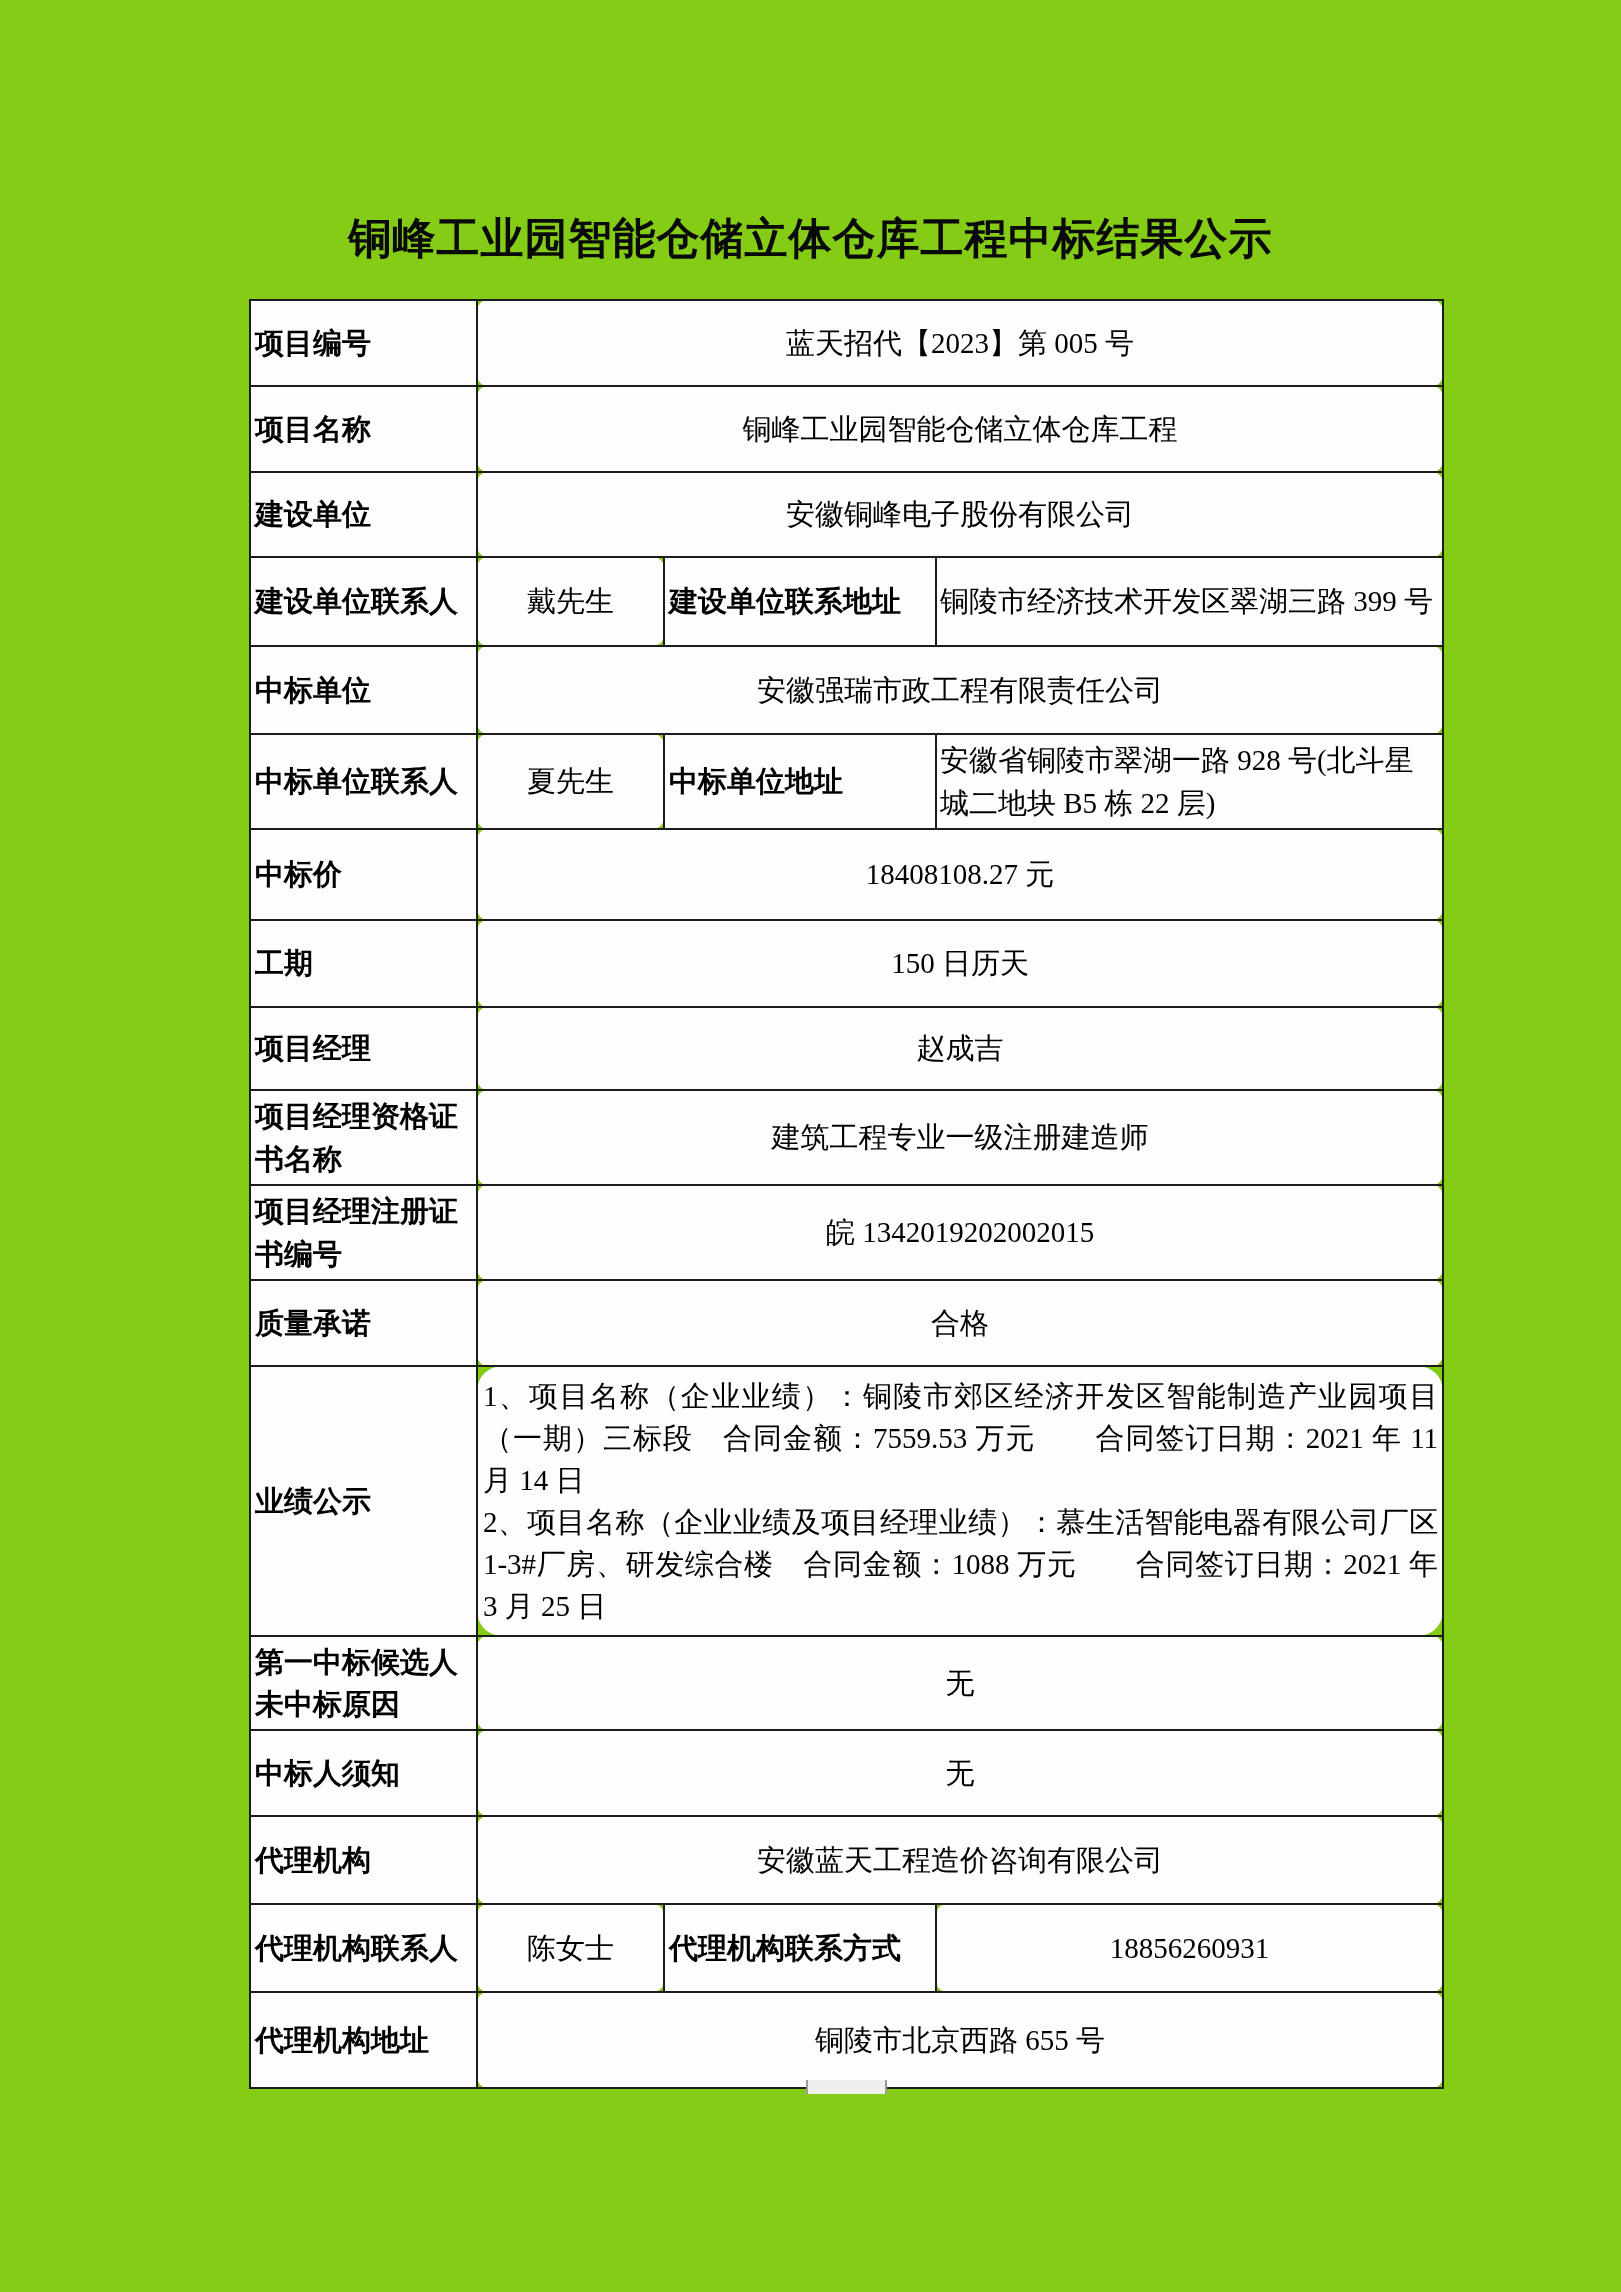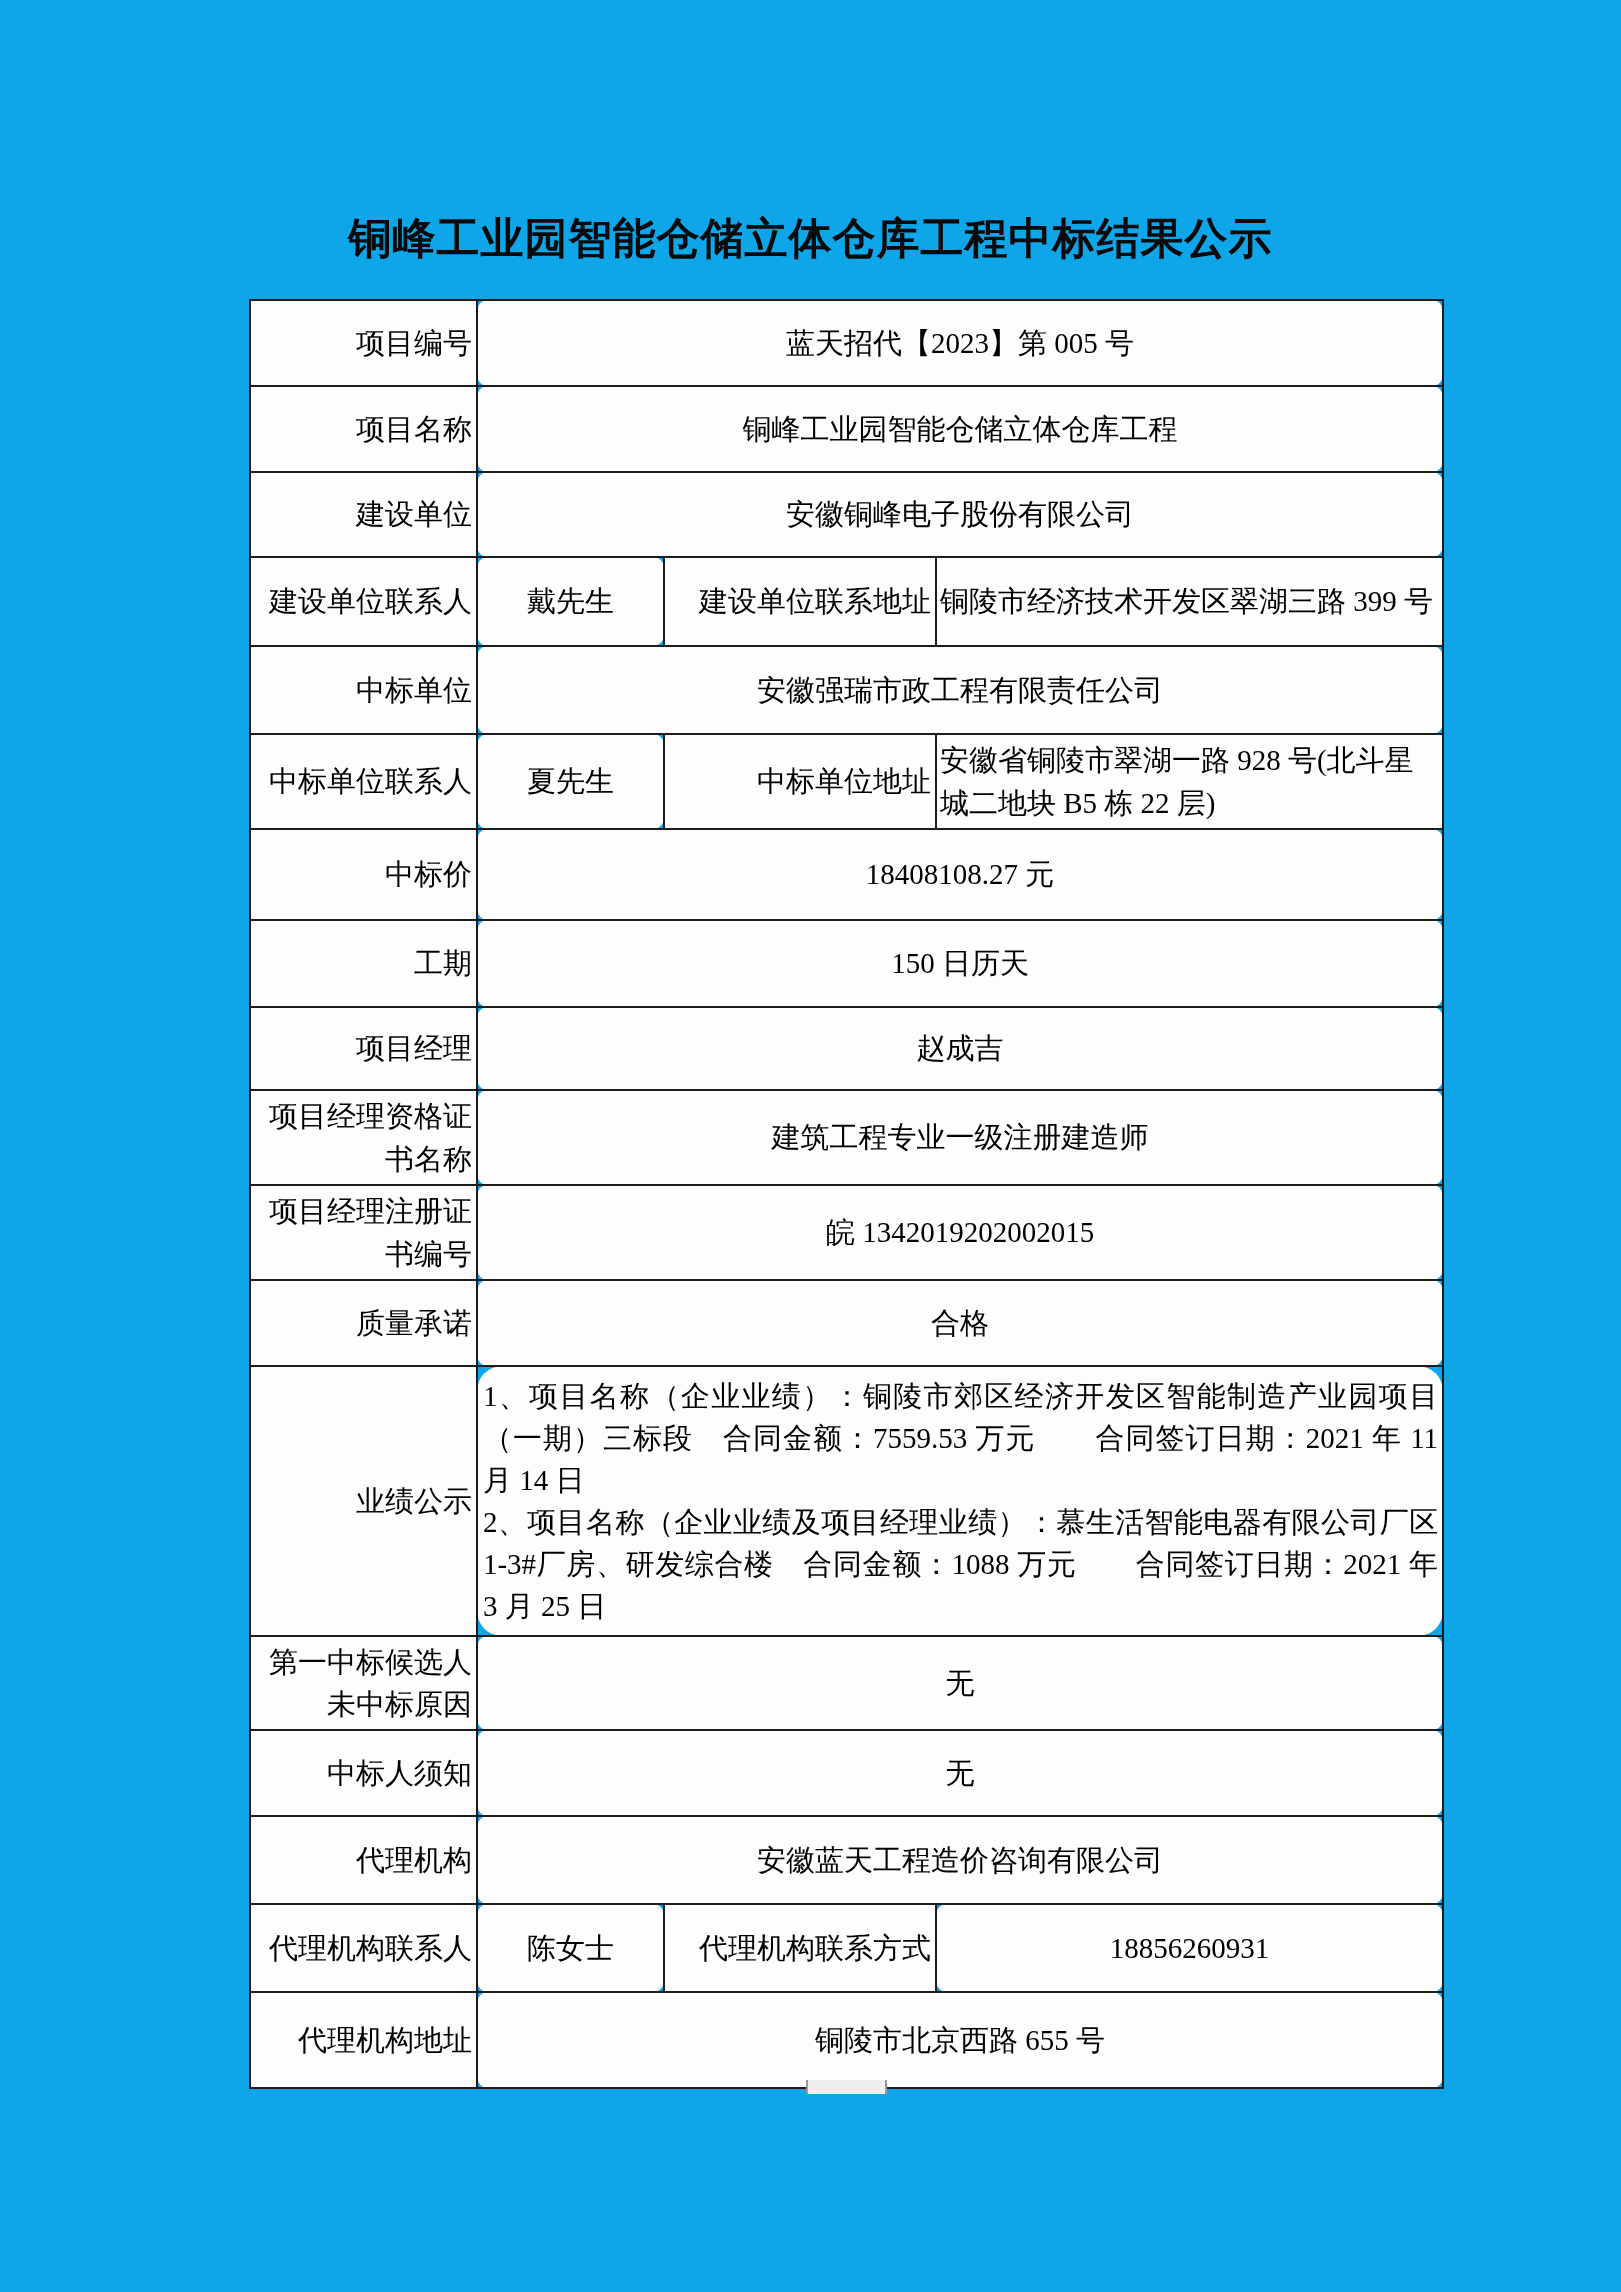--- a/index.html
+++ b/index.html
@@ -7,21 +7,21 @@
     width: 1621px; height: 2293px;
     background: #ffffff;
     font-family: "Liberation Serif", "DejaVu Serif", serif;
     color: #000;
     position: relative;
   }
   .page {
     position: absolute;
     left: 0; top: 0;
     width: 1621px; height: 2293px;
-    background: #0ea5e9;
+    background: #84cc16;
     overflow: hidden;
   }
   .doc-title {
     position: absolute;
     left: 0; top: 210px;
     width: 1621px;
     text-align: center;
     font-size: 43px;
     font-weight: bold;
     letter-spacing: 1px;
@@ -39,22 +39,23 @@
   table.bid-table td {
     border-left: 2px solid #1c1c1c;
     border-right: 2px solid #1c1c1c;
     border-top: 2.9px solid #1c1c1c;
     border-bottom: 2.9px solid #1c1c1c;
     vertical-align: middle;
     line-height: 1.45;
     background: #fdfdfd;
   }
   td.lbl {
-    text-align: right;
+    text-align: left;
     padding: 0 3.9px;
+    font-weight: bold;
   }
   td.val {
     text-align: center;
     padding: 0 7.8px;
     border-radius: 11px;
   }
   td.val-left {
     text-align: left;
     padding: 0 2px 0 2.9px;
   }

